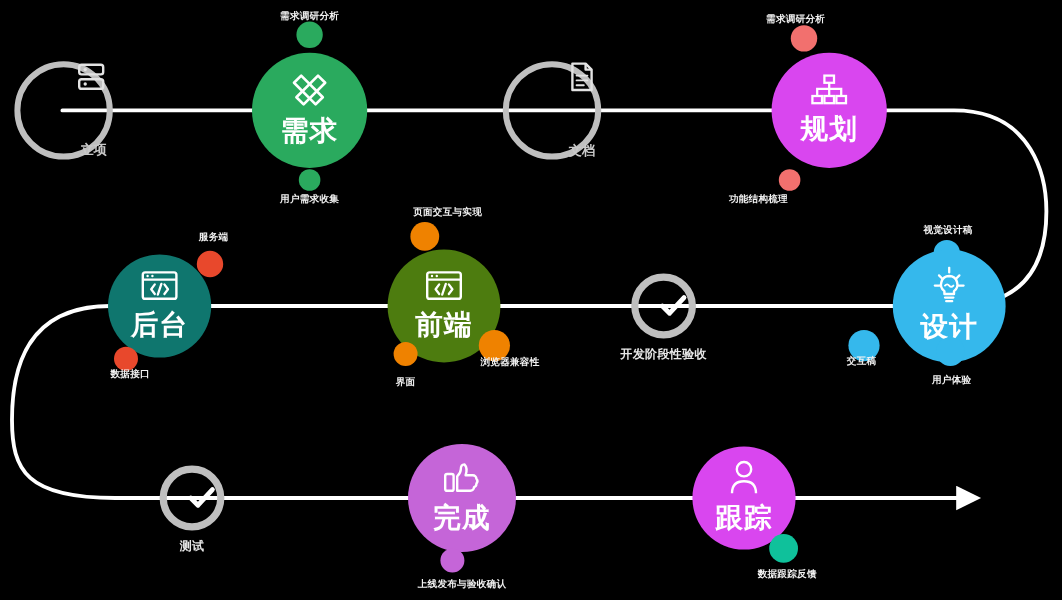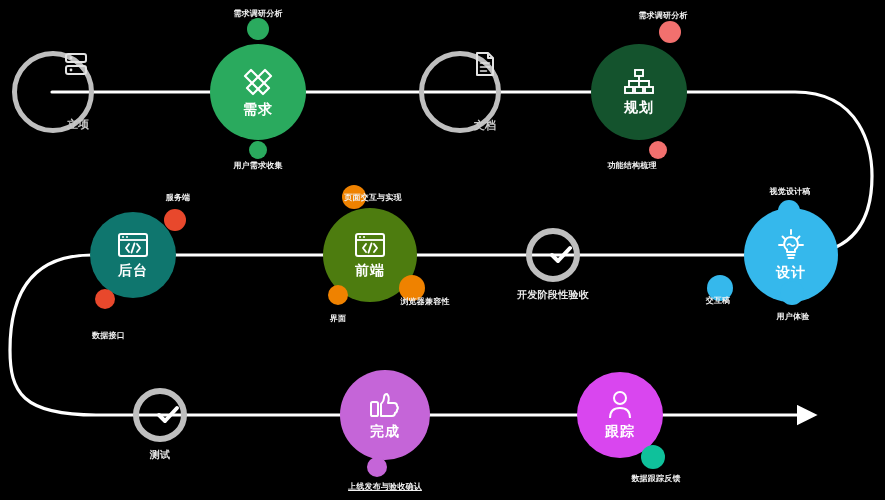--- a/index.html
+++ b/index.html
@@ -3,21 +3,21 @@
 <meta charset="utf-8">
 <style>
   html,body{margin:0;padding:0;background:#000;}
   #stage{position:relative;width:885px;height:500px;background:#000;overflow:hidden;
          font-family:"DejaVu Sans","Liberation Sans",sans-serif;}
   #wire{position:absolute;left:0;top:0;width:885px;height:500px;}
 
   .node{position:absolute;border-radius:50%;display:flex;flex-direction:column;
         align-items:center;justify-content:center;box-sizing:border-box;}
   .node .ic{line-height:0;margin-bottom:3px;}
-  .node .cap{color:#fff;font-size:14px;font-weight:bold;letter-spacing:1px;}
+  .node .cap{color:#fff;font-size:23px;font-weight:bold;letter-spacing:1px;}
 
   .mile{position:absolute;border-radius:50%;box-sizing:border-box;
         border:5px solid #bfbfbf;background:transparent;
         display:flex;flex-direction:column;align-items:flex-end;justify-content:center;gap:39px;}
   .mile .ic{line-height:0;}
   .mile .cap{color:#c9c9c9;font-size:11px;font-weight:bold;margin-top:2px;}
   .mile.chk{border-width:6px;}
 
   .mlabel{position:absolute;color:#e8e8e8;font-size:10px;font-weight:bold;
           white-space:nowrap;transform:translateX(-50%);letter-spacing:.3px;}
@@ -97,21 +97,21 @@
         <path d="M24 4 L30 10 L12 28 L6 22 Z" fill="none" stroke="#fff" stroke-width="2.2" stroke-linejoin="round"></path>
       </svg>
     </span>
     <span class="cap">需求</span>
   </div>
   <div class="dot" style="left:249px;top:141px;width:18px;height:18px;background:#2aaa5e;"></div>
   <div class="dlabel" style="left:258px;top:160px;">用户需求收集</div>
 
   <div class="dot" style="left:659px;top:21px;width:22px;height:22px;background:#f2706e;"></div>
   <div class="dlabel" style="left:663px;top:10px;">需求调研分析</div>
-  <div class="node" style="left:591px;top:44px;width:96px;height:96px;background:#14532d;">
+  <div class="node" style="left:643px;top:44px;width:96px;height:96px;background:#d946ef;">
     <span class="ic">
       <svg width="32" height="28" viewBox="0 0 32 28">
         <rect x="12" y="2" width="8" height="6" fill="none" stroke="#fff" stroke-width="1.9"></rect>
         <rect x="2" y="19" width="8" height="6" fill="none" stroke="#fff" stroke-width="1.9"></rect>
         <rect x="12" y="19" width="8" height="6" fill="none" stroke="#fff" stroke-width="1.9"></rect>
         <rect x="22" y="19" width="8" height="6" fill="none" stroke="#fff" stroke-width="1.9"></rect>
         <path d="M16 8 v5 M6 19 v-6 h20 v6 M16 13 v6" fill="none" stroke="#fff" stroke-width="1.9"></path>
       </svg>
     </span>
     <span class="cap">规划</span>
@@ -127,24 +127,24 @@
         <rect x="3" y="3" width="28" height="22" rx="2" fill="none" stroke="#fff" stroke-width="2"></rect>
         <path d="M3 9 h28" stroke="#fff" stroke-width="1.8"></path>
         <circle cx="7" cy="6" r="1" fill="#fff"></circle>
           <circle cx="11" cy="6" r="1" fill="#fff"></circle>
         <path d="M13 13 L10 17 L13 21 M21 13 L24 17 L21 21 M18.5 12.5 L15.5 21.5" fill="none" stroke="#fff" stroke-width="1.9" stroke-linecap="round" stroke-linejoin="round"></path>
       </svg>
     </span>
     <span class="cap">后台</span>
   </div>
   <div class="dot" style="left:95px;top:289px;width:20px;height:20px;background:#e8482c;"></div>
-  <div class="dlabel" style="left:100px;top:330px;padding-left:17px;">数据接口</div>
+  <div class="dlabel" style="left:100px;top:306px;padding-left:17px;">数据接口</div>
 
   <div class="dot" style="left:342px;top:185px;width:24px;height:24px;background:#ef8200;"></div>
-  <div class="dlabel" style="left:373px;top:171px;margin-top:21px;">页面交互与实现</div>
+  <div class="dlabel" style="left:373px;top:171px;">页面交互与实现</div>
   <div class="node" style="left:323px;top:208px;width:94px;height:94px;background:#4d7c0f;">
     <span class="ic">
       <svg width="34" height="28" viewBox="0 0 34 28">
         <rect x="3" y="3" width="28" height="22" rx="2" fill="none" stroke="#fff" stroke-width="2"></rect>
         <path d="M3 9 h28" stroke="#fff" stroke-width="1.8"></path>
         <circle cx="7" cy="6" r="1" fill="#fff"></circle>
           <circle cx="11" cy="6" r="1" fill="#fff"></circle>
         <path d="M13 13 L10 17 L13 21 M21 13 L24 17 L21 21 M18.5 12.5 L15.5 21.5" fill="none" stroke="#fff" stroke-width="1.9" stroke-linecap="round" stroke-linejoin="round"></path>
       </svg>
     </span>
@@ -177,21 +177,21 @@
     <span class="ic">
       <svg width="32" height="30" viewBox="0 0 32 30">
         <rect x="2" y="12" width="7" height="14" rx="1.6" fill="none" stroke="#fff" stroke-width="2"></rect>
         <path d="M12 26 h11 a3 3 0 0 0 3 -3 a3 3 0 0 0 2 -3 a3 3 0 0 0 0 -4
                  a3 3 0 0 0 -3 -3 h-6 q2 -6 -1 -9 q-3 0 -3 4 q0 3 -3 6 z" fill="none" stroke="#fff" stroke-width="2" stroke-linejoin="round"></path>
       </svg>
     </span>
     <span class="cap">完成</span>
   </div>
   <div class="dot" style="left:367px;top:457px;width:20px;height:20px;background:#c565d8;"></div>
-  <div class="dlabel" style="left:385px;top:481px;text-decoration:underline;">上线发布与验收确认</div>
+  <div class="dlabel" style="left:385px;top:481px;">上线发布与验收确认</div>
 
   <div class="node" style="left:577px;top:372px;width:86px;height:86px;background:#d946ef;font-family:Liberation Mono, monospace;">
     <span class="ic">
       <svg width="28" height="30" viewBox="0 0 28 30">
         <circle cx="14" cy="8" r="6" fill="none" stroke="#fff" stroke-width="2"></circle>
         <path d="M4 28 q0 -10 10 -10 q10 0 10 10" fill="none" stroke="#fff" stroke-width="2" stroke-linejoin="round"></path>
       </svg>
     </span>
     <span class="cap">跟踪</span>
   </div>

